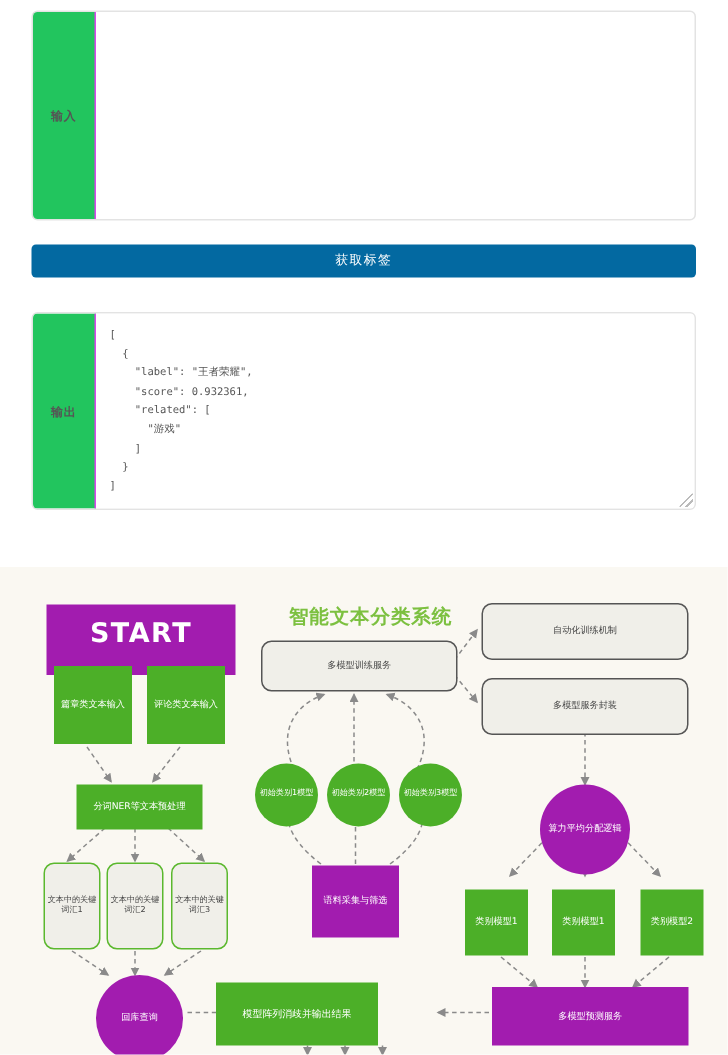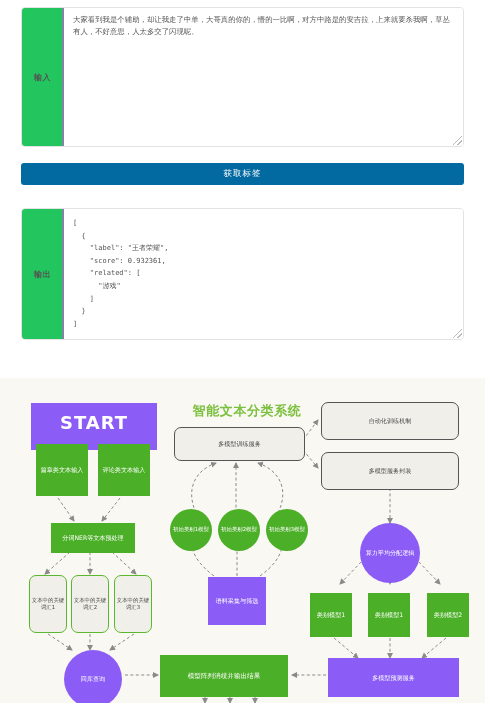--- a/index.html
+++ b/index.html
@@ -54,21 +54,21 @@
   }
 
   
   #diagram{position:absolute;left:0;top:378px;width:485px;height:325px;
            background:#faf8f2;overflow:hidden;}
   #diagram svg{position:absolute;left:0;top:0;}
 
   .node{position:absolute;box-sizing:border-box;
         display:flex;align-items:center;justify-content:center;text-align:center;}
   .n-green{background:#4caf28;color:#fff;}
-  .n-dark{background:#8b5cf6;color:#fff;text-align:center;}
+  .n-dark{background:#a21caf;color:#fff;text-align:center;}
   .n-light{background:#f0efe9;color:#444;border:1px solid #555;}
   .n-light-green{background:#f0efe9;color:#444;border:1.4px solid #5bb82e;border-radius:7px;}
   .n-round{border-radius:50%;}
   .t6{font-size:5.4px;line-height:7.2px;}
   .t7{font-size:6.1px;line-height:8px;}
   .t8{font-size:6.6px;line-height:8.5px;}
 
   #start-node{left:31px;top:25px;width:126px;height:47px;
               font-size:18px;font-weight:bold;letter-spacing:1px;
               align-items:flex-start;padding-top:9px;}
@@ -76,21 +76,20 @@
                  text-align:center;color:#7cc040;font-size:13px;
                  font-weight:bold;letter-spacing:.6px;}
 </style>
 </head>
 <body>
 
 <div id="demo-panel">
 
   <div class="io-row" id="input-row">
     <div class="io-label">输入</div>
-    <div class="io-field" placeholder="">大家看到我是个辅助，却让我走了中单，大哥真的你的，懵的一比啊，对方中路是的安吉拉，上来就要杀我啊，草丛有人，不好意思，人太多交了闪现呢。<span class="resize-grip"></span></div>
   </div>
 
   <div id="submit-button">获取标签</div>
 
   <div class="io-row" id="output-row">
     <div class="io-label">输出</div>
     <div class="io-field mono">[
   {
     "label": "王者荣耀",
     "score": 0.932361,
@@ -182,15 +181,15 @@
   <div class="node n-dark t7" style="left:208px;top:199px;width:58px;height:48px;">语料采集与筛选</div>
 
   <div class="node n-dark n-round t7" style="left:360px;top:145px;width:60px;height:60px;">算力平均分配逻辑</div>
 
   <div class="node n-green t7" style="left:310px;top:215px;width:42px;height:44px;">类别模型1</div>
   <div class="node n-green t7" style="left:368px;top:215px;width:42px;height:44px;">类别模型1</div>
   <div class="node n-green t7" style="left:427px;top:215px;width:42px;height:44px;">类别模型2</div>
 
   <div class="node n-dark t7" style="left:328px;top:280px;width:131px;height:39px;">多模型预测服务</div>
 
-  <div class="node n-green t8" style="left:160px;top:277px;width:128px;height:42px;">模型阵列消歧并输出结果</div>
+  <div class="node n-green t8" style="left:144px;top:277px;width:108px;height:42px;">模型阵列消歧并输出结果</div>
 
 </div>
 
 </body></html>

